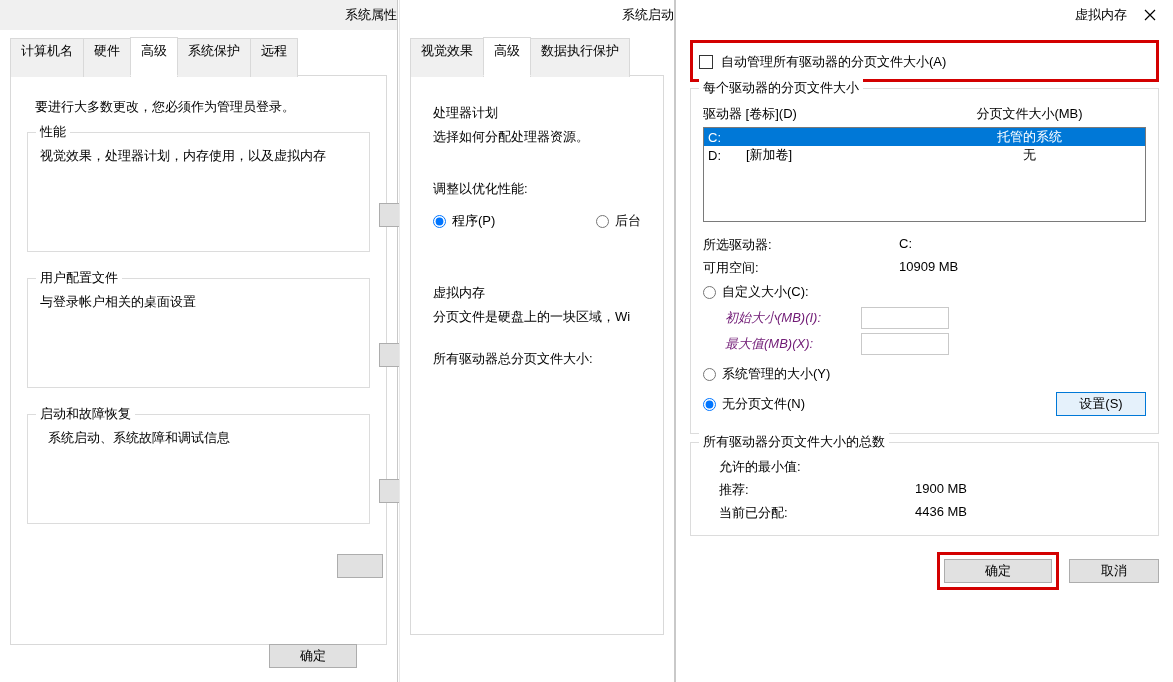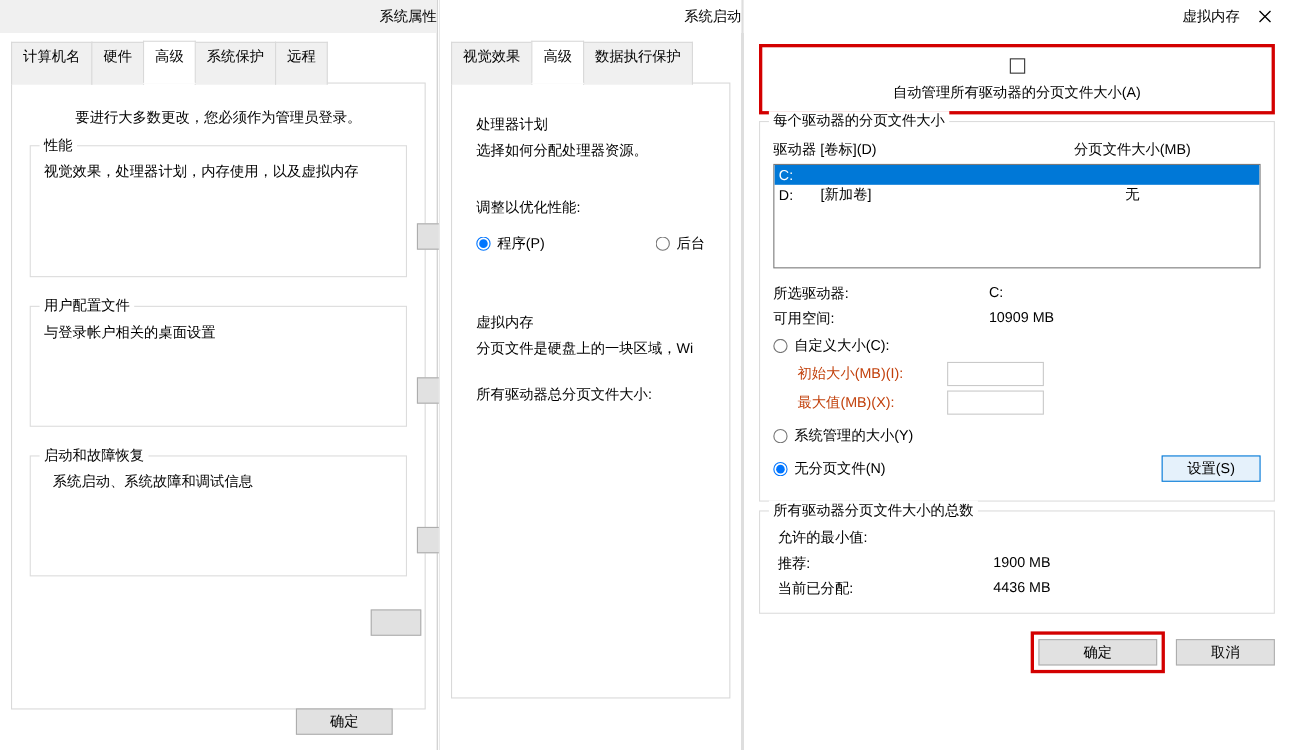--- a/index.html
+++ b/index.html
@@ -15,21 +15,21 @@
   #dlg-sysprops .titlebar { background:#f0f0f0;}
   .tabs { display:flex; margin:6px 10px 0 10px; position:relative; }
   .tab { padding:4px 10px; border:1px solid #d9d9d9; border-bottom:none; background:#fff; margin-right:-1px; position:relative; top:1px; z-index:1; }
   .tab.inactive { background:#f0f0f0; z-index:0; top:2px; padding-top:3px; padding-bottom:17px;}
   .tab.active { background:#fff; border-bottom:1px solid #fff;}
   .tabpanel { border:1px solid #d9d9d9; margin:0 10px 10px 10px; padding:14px 16px; background:#fff; height:570px;}
   
   .group { border:1px solid #dcdcdc; margin-top:16px; padding:14px 12px 16px; position:relative;}
   .group-title { position:absolute; top:-10px; left:8px; background:#fff; padding:0 4px; }
   
-  .intro { margin:8px 8px 12px 8px;text-align:center; }
+  .intro { margin:8px 8px 12px 8px; }
   
   .btn { min-width:88px; height:24px; border:1px solid #adadad; background:#e1e1e1; display:inline-flex; align-items:center; justify-content:center; cursor:default;}
   .btn.primary { border:1px solid #0078d7; background:#e5f1fb;}
   .btnrow { display:flex; gap:8px; justify-content:flex-end; margin:8px 10px;}
   .half-hidden-btn { position:absolute; left:351px; width:46px; height:24px; border:1px solid #adadad; background:#e1e1e1;}
   
   
   #dlg-perf { left:399px; top:0; width:276px; height:682px; border-top:none; border-bottom:none; border-left:1px solid #e8e8e8;}
   #dlg-perf .tabpanel { height:560px;}
   .section-title { margin:10px 0 6px 0;}
@@ -37,45 +37,45 @@
   .radio-row { display:flex; align-items:center; gap:6px; margin:6px 0;}
   .radio-row input { margin:0;}
   .perf-radio-line { display:flex; align-items:center; justify-content:space-between; width:100%; margin-top:8px;}
   
   
   #dlg-vm { left:675px; top:0; width:498px; height:682px; border-top:none; border-right:none; border-bottom:none;}
   #dlg-vm .titlebar { border-bottom:none;}
   
   .redbox { border:3px solid #d30000; }
   
-  .auto-manage { margin:10px 14px 6px 14px; padding:10px 6px 8px 6px; display:flex; align-items:center; gap:8px;flex-direction:column;}
+  .auto-manage { margin:10px 14px 6px 14px; padding:10px 6px 8px 6px; display:flex; align-items:center; gap:8px;}
   .checkbox { width:14px; height:14px; border:1px solid #333; background:#fff; flex-shrink:0;}
   
   .drive-group { margin:4px 14px 6px 14px; padding:10px 12px 14px; border:1px solid #dcdcdc; position:relative;}
   .drive-group .group-title { top:-10px;}
   .drive-header { display:flex; margin:6px 0 4px 0;}
   .drive-header .col-d { width:210px;}
   .drive-header .col-s { flex:1; text-align:center;}
   .drive-list { border:1px solid #7a7a7a; height:95px; overflow:hidden;}
   .drive-row { display:flex; height:18px; align-items:center;}
   .drive-row.selected { background:#0078d7; color:#fff;}
   .drive-row .dlabel { width:42px; padding-left:4px;}
   .drive-row .dvol { width:168px;}
   .drive-row .dsize { flex:1; text-align:center;}
   
   .info-row { display:flex; margin:5px 0;gap:16px;}
   .info-row .label { width:180px;}
   .info-row .value { flex:1;}
   
   .custom-input { width:88px; height:22px; border:1px solid #c9c9c9; background:#fff; color:#999; padding:0 6px;}
   .custom-row { display:flex; align-items:center; margin:4px 0 4px 22px;}
-  .custom-row .clabel { width:136px; color:#c2410c;}
+  .custom-row .clabel { width:136px; color:#701a75;font-style:italic;}
   .set-btn { min-width:90px; height:24px;}
   
-  .totals-group { margin:8px 14px 6px 14px; padding:10px 16px 8px; border:1px solid #dcdcdc; position:relative;}
+  .totals-group { margin:8px 14px 6px 14px; padding:10px 28px 8px; border:1px solid #dcdcdc; position:relative;}
   
   .vm-btnrow { display:flex; gap:10px; justify-content:flex-end; padding:10px 14px 14px;}
   .ok-highlight { padding:4px;}
 </style>
 </head>
 <body>
 
 <div id="dlg-sysprops" class="dialog">
   <div class="titlebar">
     <span>系统属性</span>
@@ -169,20 +169,21 @@
   <div class="drive-group">
     <span class="group-title">每个驱动器的分页文件大小</span>
     <div class="drive-header">
       <div class="col-d">驱动器 [卷标](D)</div>
       <div class="col-s">分页文件大小(MB)</div>
     </div>
     <div class="drive-list">
       <div class="drive-row selected">
         <span class="dlabel">C:</span>
         <span class="dvol"></span>
+        <span class="dsize">托管的系统</span>
       </div>
       <div class="drive-row">
         <span class="dlabel">D:</span>
         <span class="dvol">[新加卷]</span>
         <span class="dsize">无</span>
       </div>
     </div>
 
     <div style="margin-top:14px;">
       <div class="info-row">

